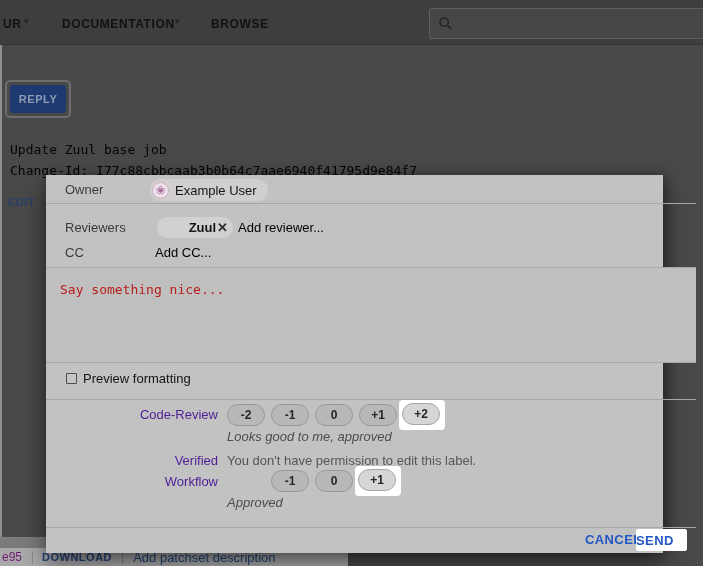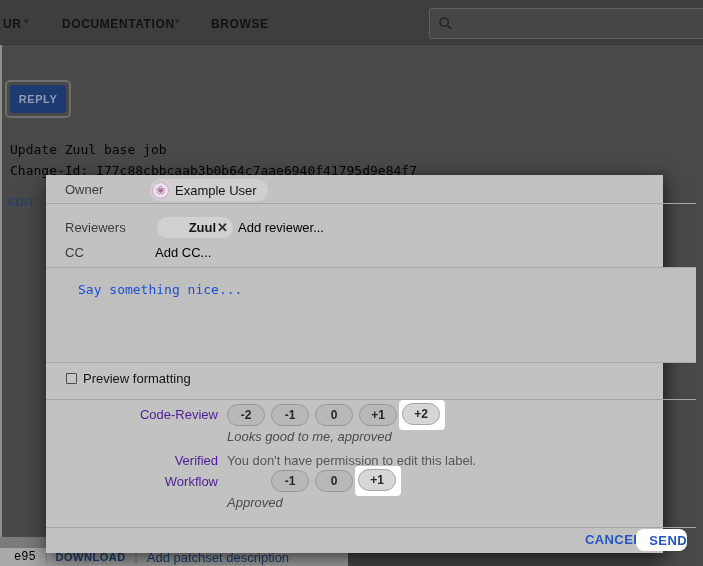--- a/index.html
+++ b/index.html
@@ -19,21 +19,21 @@
   .reply-outline { position:absolute; left:5px; top:80px; width:66px; height:38px; border:2px solid #6e6e6e; border-radius:5px; z-index:2; }
   .reply-btn { position:absolute; left:10px; top:85px; width:56px; height:28px; background:#1d3b71; border:none; border-radius:3px; color:#8e9ab6; font-size:11px; font-weight:700; letter-spacing:.6px; font-family:"Liberation Sans",sans-serif; cursor:pointer; z-index:2; }
   .mono-line { position:absolute; left:10px; font-family:"DejaVu Sans Mono", monospace; font-size:13px; color:#050505; white-space:pre; z-index:1; }
   .commit-title { top:142px; }
   .change-id { top:163px; }
   .edit-link { position:absolute; left:8px; top:196px; font-size:11px; font-weight:700; letter-spacing:.5px; color:#2a3f66; z-index:1; cursor:pointer; }
 
   
   .corner-block { position:absolute; left:0; top:537px; width:46px; height:29px; background:#7b7b7b; z-index:1; }
   .bottom-bar { position:absolute; left:0; top:548px; width:348px; height:18px; background:#a9a9a9; z-index:1; display:flex; align-items:center; }
-  .bottom-bar .sha { font-family:Liberation Mono, monospace; font-size:12px; color:#000000; margin-left:14px; }
+  .bottom-bar .sha { font-family:Liberation Sans, sans-serif; font-size:12px; color:#701a75; margin-left:2px; }
   .bottom-bar .vdiv { width:1px; height:13px; background:#8b8b8b; margin:0 9px 0 10px; }
   .bottom-bar .dl { font-size:11px; font-weight:700; letter-spacing:.5px; color:#234579; cursor:pointer; }
   .bottom-bar .sep { color:#808080; font-size:12px; margin:0 9px; }
   .bottom-bar .aps { font-size:13px; color:#234579; cursor:pointer; }
 
   
   .dialog { position:absolute; left:46px; top:175px; width:617px; height:378px; background:#c2c2c2; box-shadow:0 10px 22px rgba(0,0,0,.5), 4px 0 10px rgba(0,0,0,.25); z-index:5; font-size:13px; color:#161616; }
   .dlg-label { position:absolute; left:19px; color:#3b3b3b; }
   .divider { position:absolute; left:0; width:650px; height:1px; background:#a6a6a6; }
 
@@ -43,34 +43,34 @@
 
   .zuul-chip { position:absolute; left:111px; top:42px; height:21px; width:76px; display:flex; align-items:center; justify-content:flex-end; background:#d1d1d1; border-radius:11px; padding:0 5px; }
   .zuul-chip .chip-text { font-weight:600; }
   .x-icon { font-size:13px; font-weight:700; color:#2f2f2f; cursor:pointer; margin-left:1px; }
 
   .placeholder { color:#000000; }
   .ph-reviewer { position:absolute; left:192px; top:45px; }
   .ph-cc { position:absolute; left:109px; top:70px; }
 
   .textarea { position:absolute; left:0; top:92px; width:650px; height:96px; background:#bfbfbf; border-top:1px solid #a8a8a8; border-bottom:1px solid #a8a8a8; cursor:text; }
-  .textarea .ph { position:absolute; left:32px; top:14px; font-family:"DejaVu Sans Mono", monospace; font-size:13px; color:#1d4ed8; }
+  .textarea .ph { position:absolute; left:14px; top:14px; font-family:"DejaVu Sans Mono", monospace; font-size:13px; color:#b91c1c; }
 
   .checkbox { position:absolute; left:20px; top:198px; width:11px; height:11px; border:1px solid #4b4b4b; border-radius:1px; background:#c6c6c6; cursor:pointer; }
   .preview-label { position:absolute; left:37px; top:196px; color:#141414; }
 
   .vote-label { position:absolute; left:0; width:172px; text-align:right; color:#4c1d95; }
   .pill { position:absolute; width:38px; height:22px; border-radius:11px; background:#b8b8b8; border:1px solid #989898; display:flex; align-items:center; justify-content:center; font-size:12px; font-weight:600; color:#262626; cursor:pointer; }
   .focus-box { position:absolute; width:46px; height:30px; background:#ffffff; border-radius:4px; }
   .focus-box .pill { left:3px; top:3px; background:#d6d6d6; border-color:#a6a6a6; }
   .vote-desc { position:absolute; left:181px; font-style:italic; color:#4c4c4c; }
   .perm-msg { position:absolute; left:181px; color:#565656; }
 
   .cancel-btn { position:absolute; left:539px; top:357px; font-size:13px; font-weight:600; letter-spacing:.4px; color:#2257c4; cursor:pointer; background:none; border:none; font-family:"Liberation Sans",sans-serif; }
-  .send-box { position:absolute; left:590px; top:354px; width:51px; height:22px; background:#ffffff; border-radius:8px; display:flex; align-items:center; justify-content:flex-end; cursor:pointer; }
+  .send-box { position:absolute; left:590px; top:354px; width:51px; height:22px; background:#ffffff; border-radius:2px; display:flex; align-items:center; justify-content:flex-start; cursor:pointer; }
   .send-box span { font-size:13px; font-weight:600; letter-spacing:.4px; color:#2257c4; }
 </style>
 </head>
 <body>
 
 <div class="header">
   <span class="menu-item" style="left:3px">UR</span>
   <span class="caret" style="left:24px">▾</span>
   <span class="menu-item" style="left:62px">DOCUMENTATION</span>
   <span class="caret" style="left:175px">▾</span>

